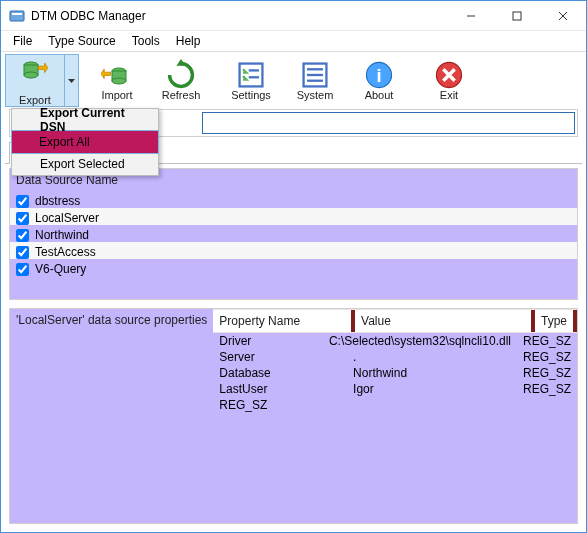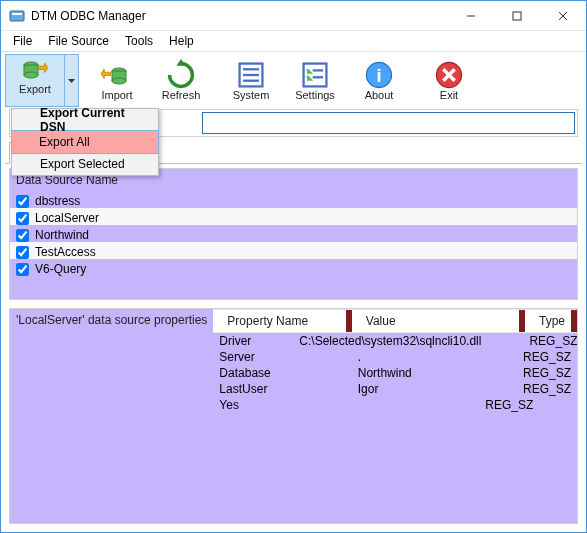--- a/index.html
+++ b/index.html
@@ -9,50 +9,50 @@
 .titlebar-icon { width: 16px; height: 16px; margin-right: 6px; }
 .titlebar-title { font-size: 12px; color: #000; flex: 1; }
 .winbtns { display: flex; height: 100%; }
 .winbtn { width: 46px; display: flex; align-items: center; justify-content: center; }
 .winbtn svg { width: 10px; height: 10px; }
 .menubar { height: 20px; display: flex; align-items: center; padding: 0 4px; font-size: 12px; color: #000; background: #fff; }
 .menuitem { padding: 2px 8px; }
 .toolbar { height: 56px; display: flex; align-items: stretch; padding: 2px 4px 0 4px; gap: 0; border-top: 1px solid #e0e0e0; }
 .tbtn { width: 64px; display: flex; flex-direction: column; align-items: center; justify-content: center; font-size: 11px; color: #222; border: 1px solid transparent; }
 .tbtn.export { width: 74px; background: #cde6f7; border: 1px solid #7eb4e2; position: relative; display: flex; flex-direction: row; align-items: stretch; padding: 0; }
-.tbtn.export .main { flex: 1; display: flex; flex-direction: column; align-items: center; justify-content: flex-start; }
+.tbtn.export .main { flex: 1; display: flex; flex-direction: column; align-items: center; justify-content: space-between; }
 .tbtn.export .drop { width: 14px; display: flex; align-items: center; justify-content: center; border-left: 1px solid #7eb4e2; }
 .tbtn.export .drop svg { width: 7px; height: 4px; }
 .tbtn .ico { width: 32px; height: 28px; display:flex; align-items:center; justify-content:center; }
 .sep { width: 6px; }
 .filterbar { height: 28px; border: 1px solid #d0d0d0; margin: 2px 8px 4px 8px; display: flex; align-items: center; padding: 2px; }
 .filterinput { flex: 1; height: 22px; border: 1px solid #2f6fb0; margin-left: 190px; }
 .tabs { height: 22px; display: flex; align-items: flex-end; padding-left: 8px; font-size: 12px; }
 .tab { padding: 3px 10px; background: #fff; }
 .tab.visible { border: 1px solid #c0c0c0; border-bottom: 1px solid #fff; position: relative; top: 1px; }
 .content { flex: 1; border-top: 1px solid #c0c0c0; margin: 0 4px 4px 4px; display: flex; flex-direction: column; }
 .panel { border: 1px solid #d0d0d0; margin: 4px; background: #c4b5fd; }
 .panel.top { height: 132px; display:flex; flex-direction:column; }
 .panel.bottom { flex: 1; display:flex; flex-direction:row; }
 .panel-header { font-size: 12px; padding: 4px 6px; color: #222; }
 .dslist { flex:1; overflow:auto; font-size:12px; }
 .dsrow { display:flex; align-items:flex-end; height:17px; padding: 0 6px; }
 .dsrow:nth-child(even){ background:#f7f7f7; }
 .dsrow input { margin: 0 6px 0 0; width:13px; height:13px; }
 .proptable { flex:1; font-size:12px; border-top:1px solid #e5e5e5; overflow:auto; }
 .prophead { display:flex; background:#fff; border-bottom:1px solid #e5e5e5; }
-.prophead > div { padding:4px 6px; font-size:12px; color:#222; border-right:6px solid #7f1d1d;margin-left:8px; }
-.proprow { display:flex;gap:36px; }
+.prophead > div { padding:4px 6px; font-size:12px; color:#222; border-right:4px solid #7f1d1d; }
+.proprow { display:flex; }
 .proprow > div { padding:1px 6px; }
 .col-name{ width: 180px; }
 .col-val{ width: 230px; }
 .col-type{ flex:1; }
 .dropdown { position:absolute; left:10px; top:107px; width:148px; background:#f2f2f2; border:1px solid #bcbcbc; box-shadow: 2px 2px 4px rgba(0,0,0,0.25); z-index:10; }
 .dropdown-item { height:22px; display:flex; align-items:center; padding:0 8px 0 28px; font-size:12px; color:#000; }
-.dropdown-item.hl { background:#fca5a5; border:1px solid #7eb4e2; margin:-1px; padding:0 7px 0 27px; height:24px; }
+.dropdown-item.hl { background:#be185d; border:1px solid #7eb4e2; margin:-1px; padding:0 7px 0 27px; height:24px; }
 </style>
 </head>
 <body>
 
 <div class="window">
   <div class="titlebar">
     <span class="titlebar-icon">
       <svg viewBox="0 0 16 16">
           <rect x="1" y="3" width="14" height="10" rx="1" fill="#6fa8dc" stroke="#2b6cb0"></rect>
           <rect x="3" y="5" width="10" height="2" fill="#fff"></rect>
@@ -74,21 +74,21 @@
           <svg viewBox="0 0 10 10">
             <line x1="1" y1="1" x2="9" y2="9" stroke="#333"></line>
             <line x1="9" y1="1" x2="1" y2="9" stroke="#333"></line>
           </svg>
         </div>
     </div>
   </div>
 
   <div class="menubar">
     <div class="menuitem">File</div>
-    <div class="menuitem">File Source</div>
+    <div class="menuitem">Type Source</div>
     <div class="menuitem">Tools</div>
     <div class="menuitem">Help</div>
   </div>
 
   <div class="toolbar">
     <div class="tbtn export">
       <div class="main">
         <span class="ico">
             <svg viewBox="0 0 32 28">
               <ellipse cx="12" cy="10" rx="7" ry="3" fill="#5fb65f" stroke="#2e8b2e"></ellipse>
@@ -124,38 +124,38 @@
             <path d="M14 0 L18 6 L10 6 Z" fill="#2e8b2e"></path>
           </svg>
         </span>
       <span>Refresh</span>
     </div>
     <div class="sep"></div>
     <div class="tbtn">
       <span class="ico">
           <svg viewBox="0 0 28 28">
             <rect x="4" y="4" width="20" height="20" fill="#fff" stroke="#4472c4" stroke-width="2"></rect>
-            <rect x="7" y="8" width="14" height="2" fill="#4472c4"></rect>
-            <rect x="7" y="13" width="14" height="2" fill="#4472c4"></rect>
-            <rect x="7" y="18" width="14" height="2" fill="#4472c4"></rect>
-          </svg>
-        </span>
-      <span>System</span>
-    </div>
-    <div class="tbtn">
-      <span class="ico">
-          <svg viewBox="0 0 28 28">
-            <rect x="4" y="4" width="20" height="20" fill="#fff" stroke="#4472c4" stroke-width="2"></rect>
             <path d="M7 9 L10 12 L7 12" fill="none" stroke="#5fb65f" stroke-width="2"></path>
             <rect x="12" y="9" width="9" height="2" fill="#4472c4"></rect>
             <path d="M7 15 L10 18 L7 18" fill="none" stroke="#5fb65f" stroke-width="2"></path>
             <rect x="12" y="15" width="9" height="2" fill="#4472c4"></rect>
           </svg>
         </span>
       <span>Settings</span>
+    </div>
+    <div class="tbtn">
+      <span class="ico">
+          <svg viewBox="0 0 28 28">
+            <rect x="4" y="4" width="20" height="20" fill="#fff" stroke="#4472c4" stroke-width="2"></rect>
+            <rect x="7" y="8" width="14" height="2" fill="#4472c4"></rect>
+            <rect x="7" y="13" width="14" height="2" fill="#4472c4"></rect>
+            <rect x="7" y="18" width="14" height="2" fill="#4472c4"></rect>
+          </svg>
+        </span>
+      <span>System</span>
     </div>
     <div class="tbtn">
       <span class="ico">
           <svg viewBox="0 0 28 28">
             <circle cx="14" cy="14" r="11" fill="#4aa3ff" stroke="#1f6fc0"></circle>
             <text x="14" y="20" text-anchor="middle" font-size="16" font-weight="bold" fill="#fff">i</text>
           </svg>
         </span>
       <span>About</span>
     </div>
@@ -229,21 +229,20 @@
               <div class="col-name">Database</div>
               <div class="col-val">Northwind</div>
               <div class="col-type">REG_SZ</div>
             </div>
             <div class="proprow">
               <div class="col-name">LastUser</div>
               <div class="col-val">Igor</div>
               <div class="col-type">REG_SZ</div>
             </div>
             <div class="proprow">
-              <div class="col-val">Yes</div>
               <div class="col-type">REG_SZ</div>
             </div>
           </div>
       </div>
     </div>
   </div>
 
   <div class="dropdown">
     <div class="dropdown-item" style="font-weight:bold;">Export Current DSN</div>
     <div class="dropdown-item hl">Export All</div>

